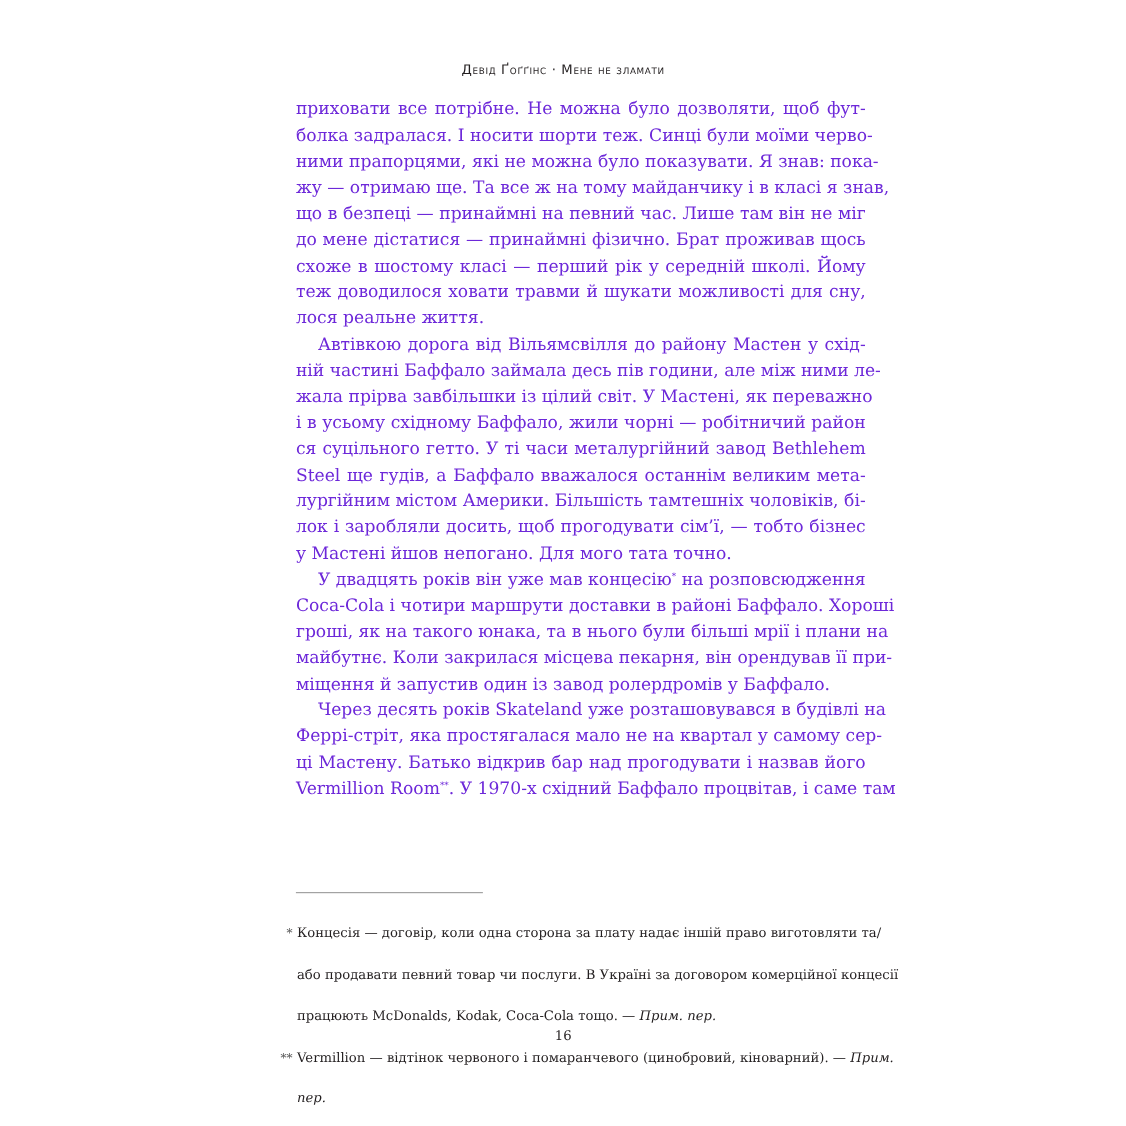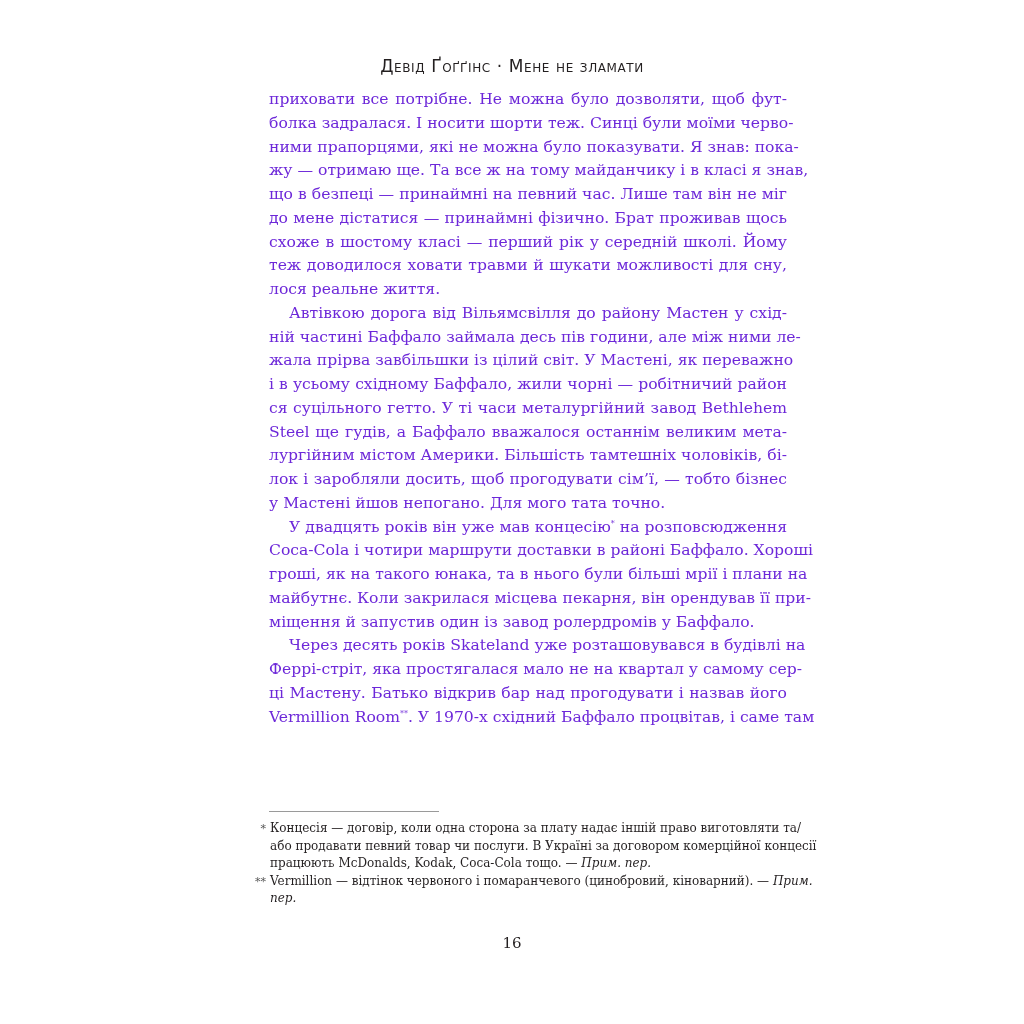--- a/index.html
+++ b/index.html
@@ -20,21 +20,21 @@
     width: 1024px; height: 1024px;
     background: #ffffff;
   }
   .running-head {
     position: absolute;
     left: 0;
     width: 1024px;
     top: 56px;
     text-align: center;
     font-family: "DejaVu Sans", sans-serif;
-    font-size: 17px;
+    font-size: 12px;
     letter-spacing: 0.6px;
     color: #231f20;
     font-variant: small-caps;
   }
   .body-text {
     position: absolute;
     left: 269px;
     top: 88px;
     width: 518px;
     font-family: "DejaVu Serif", serif;
@@ -89,31 +89,32 @@
     width: 16px;
     text-align: right;
     font-size: 11px;
     color: #555;
   }
   .fn-line {
     display: block;
     white-space: nowrap;
     text-align: justify;
     text-align-last: justify;
+    margin-top: 20px;
   }
   .fn-line.last { text-align-last: left; }
   .fn-note { font-style: italic; }
   .page-number {
     position: absolute;
     left: 0;
     width: 1024px;
     top: 934px;
     text-align: center;
     font-family: "DejaVu Serif", serif;
-    font-size: 15px;
+    font-size: 12px;
     color: #231f20;
   }
 </style>
 </head>
 <body>
 
 <div class="page">
 
   <div class="running-head">Девід Ґоґґінс · Мене не зламати</div>
 

